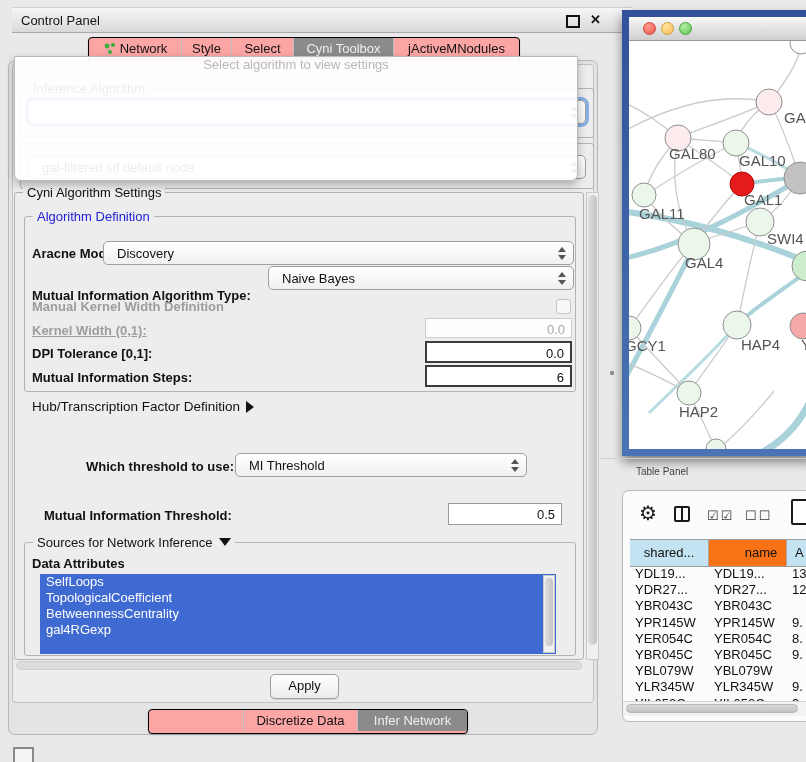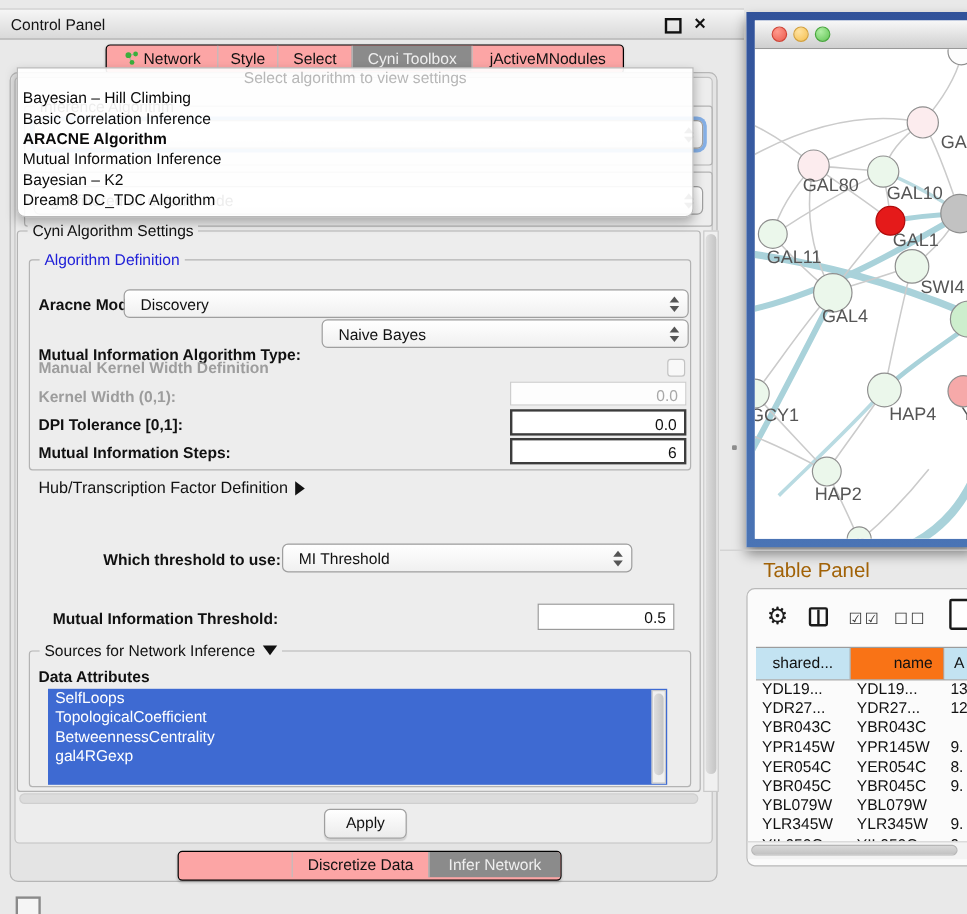--- a/index.html
+++ b/index.html
@@ -1,20 +1,20 @@
 <!DOCTYPE html>
 <html><head>
 <meta charset="utf-8">
 <style>
   html,body{margin:0;padding:0;}
   body{width:806px;height:762px;background:#e9e9e9;font-family:"Liberation Sans",sans-serif;overflow:hidden;}
   #app{position:relative;width:806px;height:762px;overflow:hidden;}
   .abs{position:absolute;}
   
-  .cp-titlebar{left:0;top:7px;width:620px;height:26px;background:linear-gradient(#f6f6f6,#d9d9d9);
+  .cp-titlebar{left:12px;top:7px;width:620px;height:26px;background:linear-gradient(#f6f6f6,#d9d9d9);
     border-top:1px solid #cfcfcf;border-bottom:1px solid #a9a9a9;box-sizing:border-box;}
   .cp-title{position:absolute;left:9px;top:5px;font-size:13px;color:#141414;}
   .float-icon{position:absolute;left:554px;top:7px;width:10px;height:9px;border:2px solid #111;}
   .close-icon{position:absolute;left:578px;top:4px;font-size:13px;font-weight:bold;color:#111;}
   
   .seg{display:flex;background:#fca5a5;border:1px solid #000000;border-radius:4px;overflow:hidden;
     box-shadow:0 1px 2px rgba(0,0,0,0.18);}
   .seg .tab{font-size:13px;color:#111;text-align:center;line-height:21px;height:21px;
     border-left:1px solid #bdbdbd;box-sizing:border-box;white-space:nowrap;}
   .seg .tab:first-child{border-left:none;}
@@ -78,21 +78,21 @@
   .net-inner{position:absolute;left:7px;top:7px;width:183px;height:432px;background:#fff;overflow:hidden;}
   .net-titlebar{position:absolute;left:0;top:0;width:100%;height:24px;
     background:linear-gradient(#f8f8f8,#cfcfcf);border-bottom:1px solid #999;box-sizing:border-box;}
   .light{position:absolute;top:5px;width:13px;height:13px;border-radius:50%;box-sizing:border-box;}
   .light.red{left:14px;background:radial-gradient(circle at 35% 30%,#ff9a8d,#ec5b4d);border:1px solid #cf4437;}
   .light.yellow{left:32px;background:radial-gradient(circle at 35% 30%,#ffe2a0,#f5bf4f);border:1px solid #d3a13d;}
   .light.green{left:50px;background:radial-gradient(circle at 35% 30%,#b0eea4,#61c554);border:1px solid #48a63d;}
   .net-canvas{position:absolute;left:0;top:24px;width:183px;height:408px;background:#fff;}
   
   .tp-label-bar{left:622px;top:460px;width:184px;height:28px;}
-  .tp-title{position:absolute;left:14px;top:6px;font-size:17px;color:#a16207;text-align:center;}
+  .tp-title{position:absolute;left:14px;top:6px;font-size:10px;color:#404040;text-align:center;}
   .divider{left:600px;top:458px;width:206px;height:1px;background:#cfcfcf;}
   .table-panel{left:622px;top:490px;width:190px;height:232px;background:#fbfbfb;
     border:1px solid #b9b9b9;border-radius:7px;box-sizing:border-box;overflow:hidden;}
   .tp-toolbar{position:absolute;left:0;top:0;width:100%;height:48px;}
   .gear{position:absolute;left:16px;top:10px;font-size:20px;color:#1a1a1a;}
   .colicon{position:absolute;left:51px;top:15px;width:16px;height:16px;border:2px solid #1a1a1a;
     border-radius:2px;box-sizing:border-box;}
   .colicon::after{content:"";position:absolute;left:5px;top:0;width:2px;height:12px;background:#1a1a1a;}
   .checkpair{position:absolute;top:17px;font-size:13px;color:#333;letter-spacing:2px;}
   .docicon{position:absolute;left:168px;top:8px;width:22px;height:26px;border:2px solid #1a1a1a;
@@ -154,28 +154,20 @@
     <span class="spin"></span>
   </div>
   <div class="group" style="left:20px;top:143px;width:574px;height:46px;"></div>
   <div class="combo" style="left:28px;top:155px;width:558px;">
     <span class="ctext">gal-filtered sif default node</span>
     <span class="spin"></span>
   </div>
 
   <div class="abs popup">
     <div class="ph">Select algorithm to view settings</div>
-    <div>
-        <div class="item">Bayesian – Hill Climbing</div>
-        <div class="item">Basic Correlation Inference</div>
-        <div class="item bold">ARACNE Algorithm</div>
-        <div class="item">Mutual Information Inference</div>
-        <div class="item">Bayesian – K2</div>
-        <div class="item">Dream8 DC_TDC Algorithm</div>
-      </div>
   </div>
 
   <div class="group" style="left:14px;top:192px;width:570px;height:468px;background:#ededed;">
     <span class="gtitle">Cyni Algorithm Settings</span>
   </div>
 
   <div class="vscroll" style="left:586px;top:192px;width:13px;height:468px;">
     <div class="vthumb" style="top:2px;height:450px;"></div>
   </div>
 
@@ -187,21 +179,21 @@
     <span class="ctext">Discovery</span>
     <span class="spin"></span>
   </div>
   <span class="lbl" style="left:32px;top:272px;margin-top:16px;">Mutual Information Algorithm Type:</span>
   <div class="combo" style="left:268px;top:266px;width:306px;">
     <span class="ctext">Naive Bayes</span>
     <span class="spin"></span>
   </div>
   <span class="lbl dis" style="left:32px;top:299px;">Manual Kernel Width Definition</span>
   <div class="checkbox" style="left:556px;top:299px;"></div>
-  <span class="lbl dis" style="left:32px;top:323px;">Kernel Width (0,1):</span>
+  <span class="lbl dis" style="left:32px;top:323px;text-decoration:underline;">Kernel Width (0,1):</span>
   <div class="fld dis" style="left:425px;top:318px;width:147px;height:20px;">
     <span>0.0</span>
   </div>
   <span class="lbl" style="left:32px;top:346px;">DPI Tolerance [0,1]:</span>
   <div class="fld strong" style="left:425px;top:341px;width:147px;height:22px;">
     <span>0.0</span>
   </div>
   <span class="lbl" style="left:32px;top:370px;">Mutual Information Steps:</span>
   <div class="fld strong" style="left:425px;top:365px;width:147px;height:22px;">
     <span>6</span>

